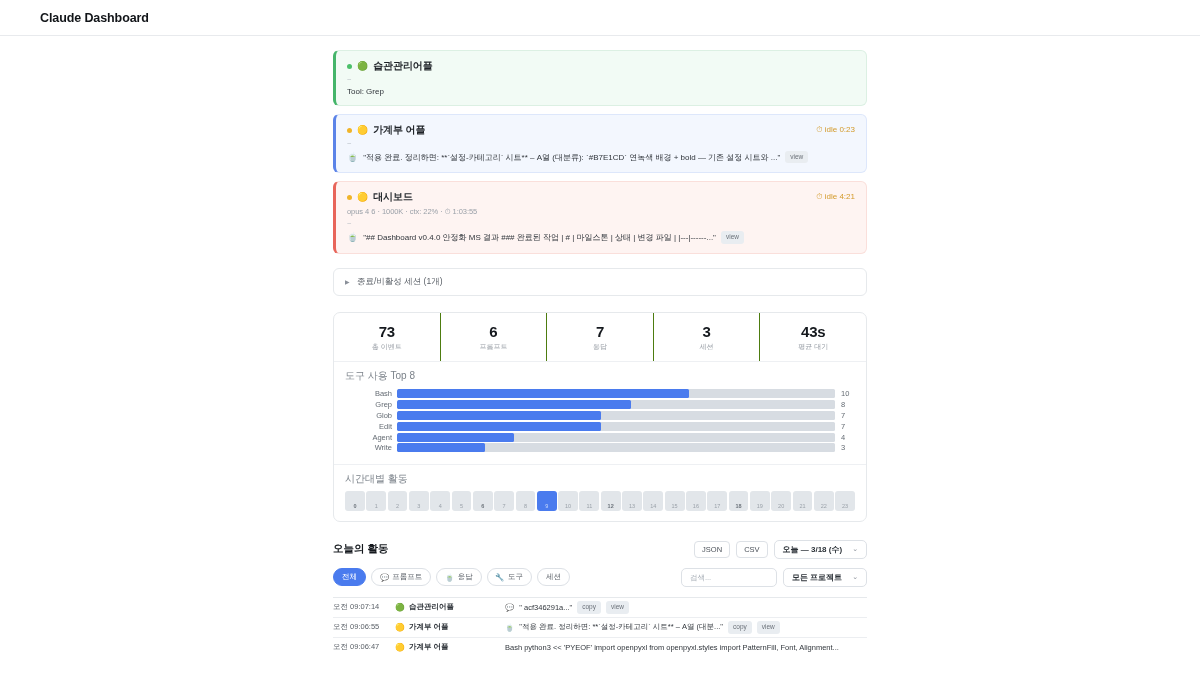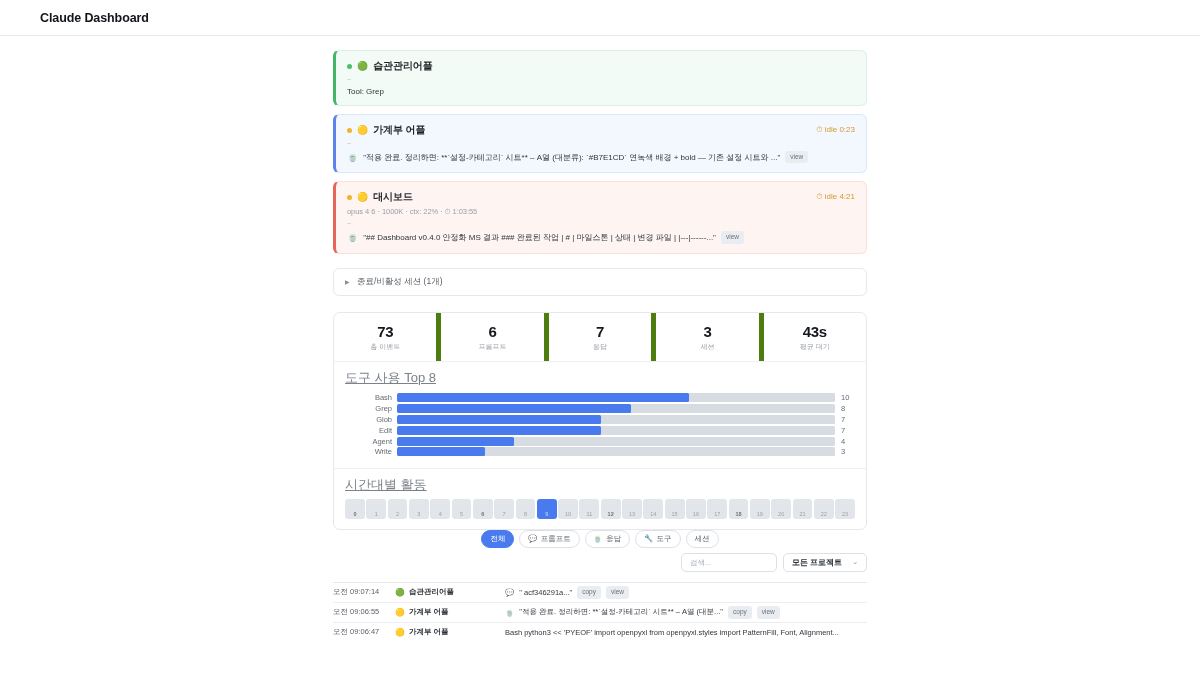--- a/index.html
+++ b/index.html
@@ -126,28 +126,28 @@
     border: 1px solid #e6e9ec;
     border-radius: 7px;
     background: #fff;
     overflow: hidden;
   }
   .statrow { display: flex; }
   .stat {
     flex: 1;
     text-align: center;
     padding: 10px 2px 9px 2px;
-    border-right: 5px solid #4d7c0f;
+    border-right: 1px solid #4d7c0f;
   }
   .stat:last-child { border-right: none; }
   .stat .val { font-size: 15px; font-weight: bold; color:#14181d; letter-spacing:-0.3px;}
   .stat .lbl { font-size: 7px; color: #949aa2; margin-top: 2px; }
 
   .section { border-top: 1px solid #eef0f3; padding: 7px 11px 10px 11px; }
-  .section-title { font-size: 13px; color: #7b828a; margin-bottom: 5px; text-decoration: underline; }
+  .section-title { font-size: 10px; color: #7b828a; margin-bottom: 5px; }
 
   
   .bar-row { display: flex; align-items: center; height: 10.4px; margin-bottom: 0.6px; }
   .bar-name { width: 52px; text-align: right; font-size: 7.5px; color: #646b73; padding-right: 5px; flex:none;}
   .bar-track { flex: 1; height: 9px; background: #d7dce2; border-radius: 1.5px; overflow: hidden; }
   .bar-fill { height: 100%; background: #4a7bee; border-radius: 1.5px; }
   .bar-val { width: 20px; font-size: 7.5px; color: #646b73; padding-left: 6px; flex:none;}
 
   
   .hours { display: flex; gap: 1.5px; }
@@ -177,21 +177,21 @@
     font-size: 7.5px; border: 1px solid #dde1e6; background: #fff;
     border-radius: 4px; padding: 3px 7px; color: #4b5159; cursor: pointer;
   }
   .select {
     font-size: 8px; border: 1px solid #dde1e6; background: #fff;
     border-radius: 5px; padding: 3px 8px; color: #2c3238; cursor: pointer;
     display:flex; align-items:center; gap:10px; font-weight:bold;
   }
   .select .cv { font-size:7px; color:#8a9099; font-weight:normal;}
 
-  .filter-row { display: flex; align-items: center; gap: 5px; margin-bottom: 10px; flex-direction: column; }
+  .filter-row { display: flex; align-items: center; gap: 5px; margin-bottom: 10px; }
   .pill {
     font-size: 7.5px; border: 1px solid #dde1e6; background: #fff;
     border-radius: 10px; padding: 3px 8px; color: #5b6168; cursor: pointer;
     display:flex; align-items:center; gap:3px;
   }
   .pill.active { background: #4a7bee; border-color: #4a7bee; color: #fff; }
   .filter-right { margin-left: auto; display: flex; align-items: center; gap: 6px; }
   .search {
     font-size: 7.5px; border: 1px solid #dde1e6; background: #fff;
     border-radius: 5px; padding: 4px 8px; color: #2c3238; width: 96px;
@@ -417,20 +417,31 @@
             <div class="hour">
               <span>22</span>
             </div>
             <div class="hour">
               <span>23</span>
             </div>
           </div>
       </div>
     </div>
 
+    <div class="act-head">
+      <div class="act-title">오늘의 활동</div>
+      <div class="act-head-right">
+        <button class="chip-btn">JSON</button>
+        <button class="chip-btn">CSV</button>
+        <div class="select">
+          <span>오늘 — 3/18 (수)</span>
+          <span class="cv">⌄</span>
+        </div>
+      </div>
+    </div>
 
     <div class="filter-row">
       <div id="filters" style="display:flex;gap:5px;">
           <div class="pill active">
             <span>전체</span>
           </div>
           <div class="pill">
             <span>💬</span>
             <span>프롬프트</span>
           </div>

